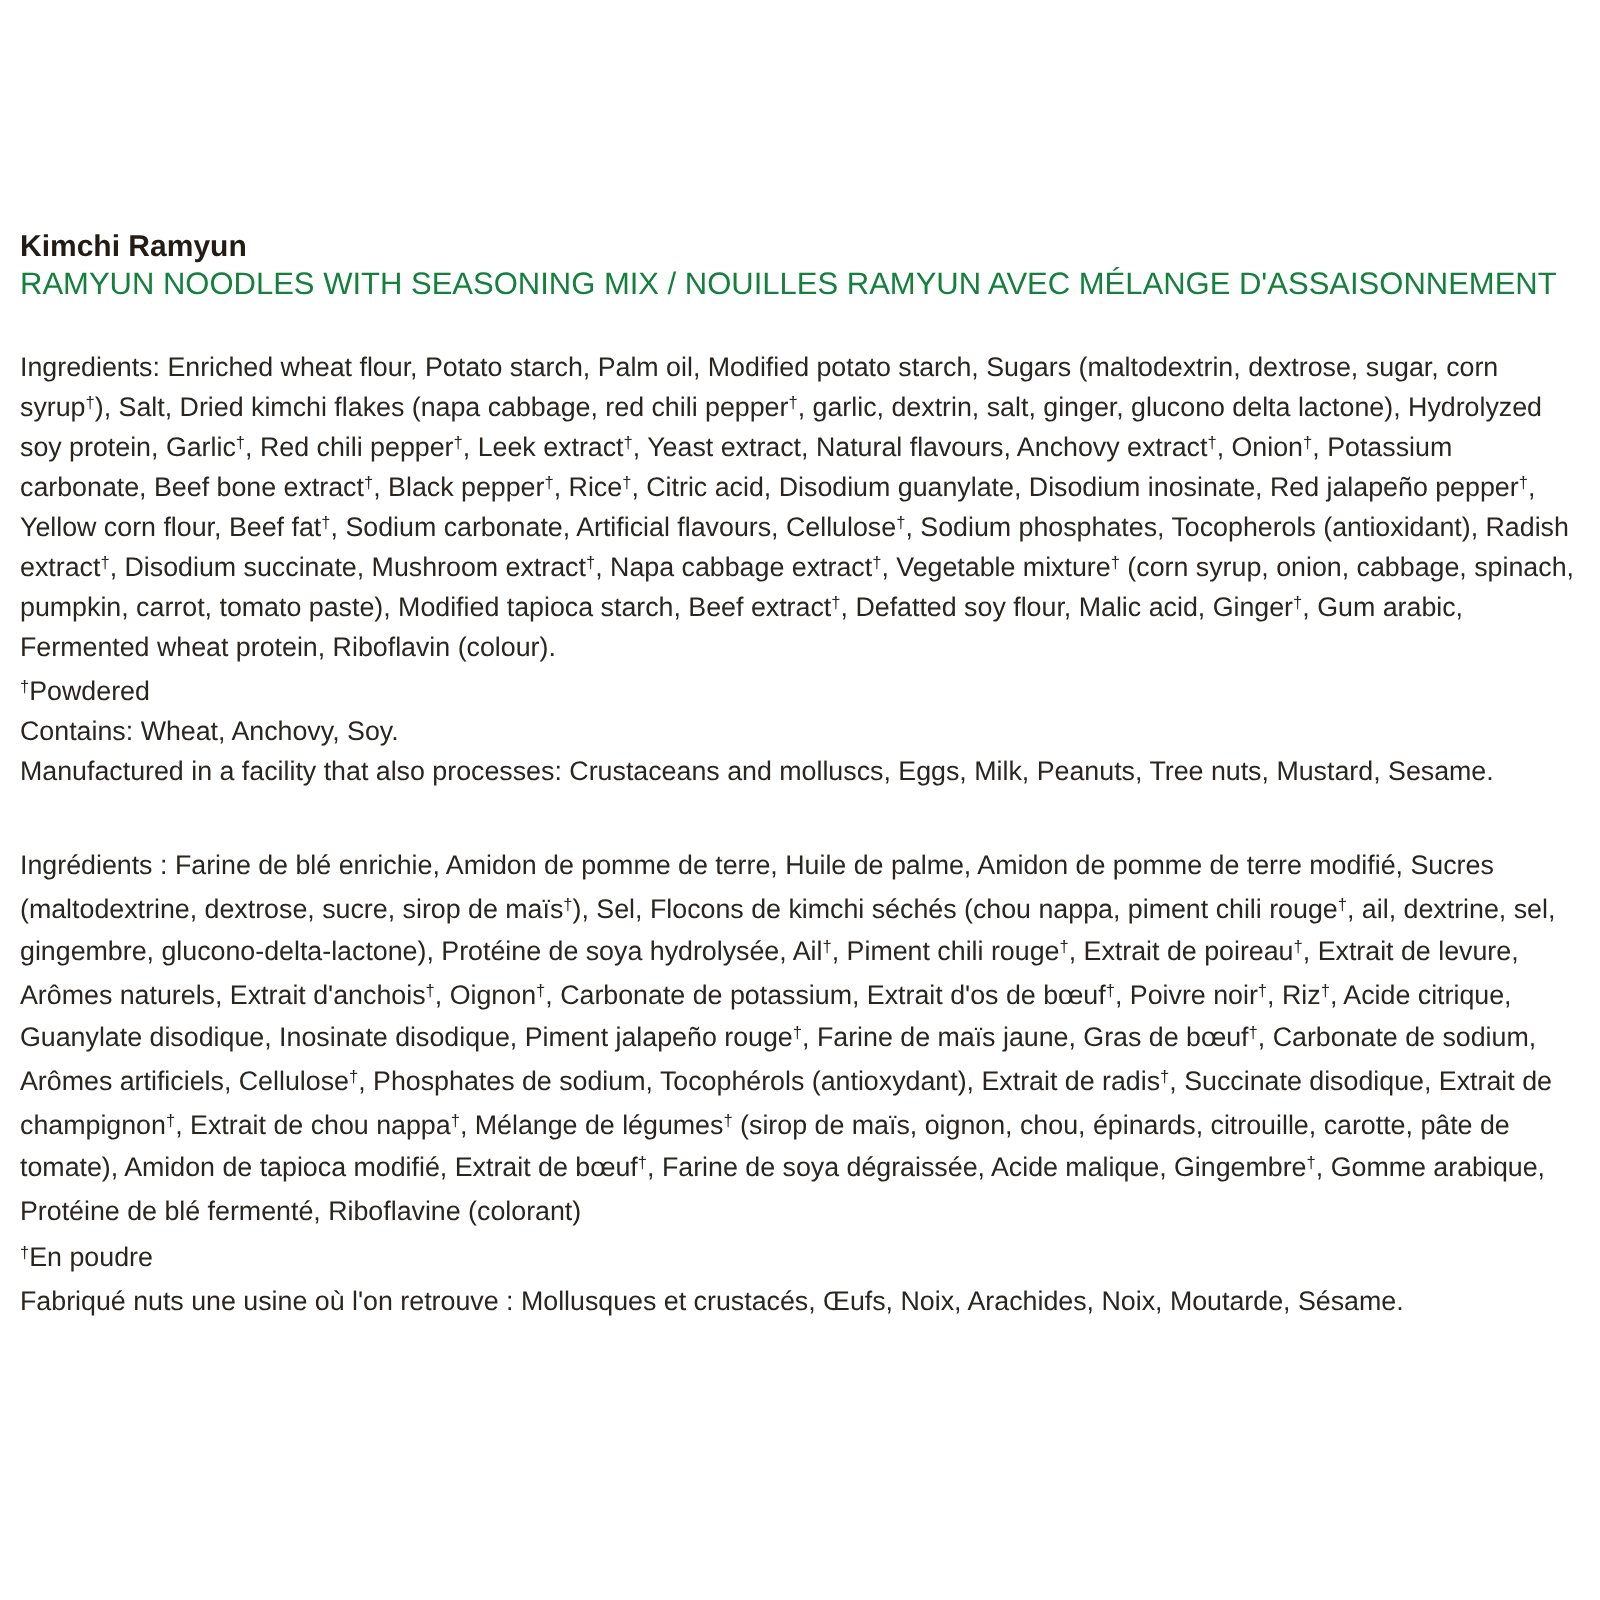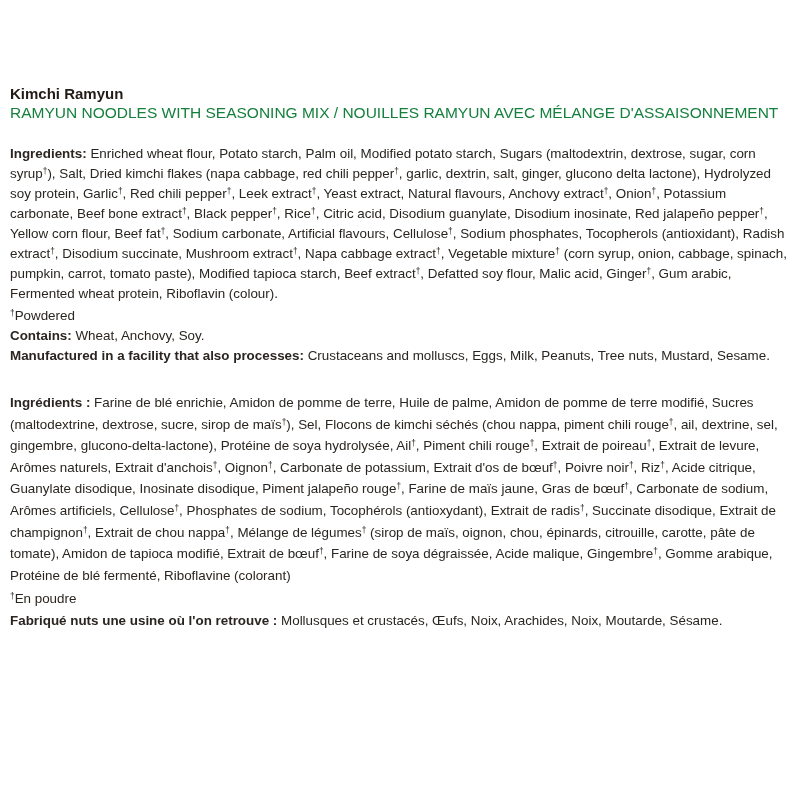--- a/index.html
+++ b/index.html
@@ -6,21 +6,21 @@
     margin: 0;
     padding: 0;
     background: #ffffff;
   }
   .page {
     position: relative;
     width: 800px;
     height: 800px;
     background: #ffffff;
     box-sizing: border-box;
-    padding: 84px 10px 0 10px;
+    padding: 114px 10px 0 10px;
     font-family: "Liberation Sans", sans-serif;
     color: #2a2520;
     overflow: hidden;
   }
   .title {
     font-size: 15px;
     font-weight: bold;
     line-height: 19px;
     margin: 0;
     color: #231c16;
@@ -41,21 +41,21 @@
     font-size: 13.4px;
     line-height: 20px;
     margin: 2px 0 0 0;
   }
   .line {
     font-size: 13.4px;
     line-height: 20px;
     margin: 0;
   }
   .b {
-    font-weight: bold;
+    font-weight: normal;
   }
   .french .para {
     line-height: 21.6px;
     margin-top: 26px;
   }
   .french .footnote,
   .french .line {
     line-height: 21.6px;
   }
   sup.dg {

